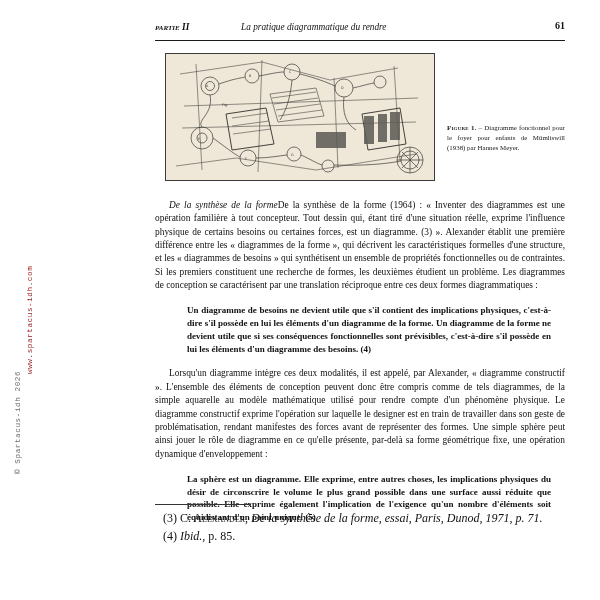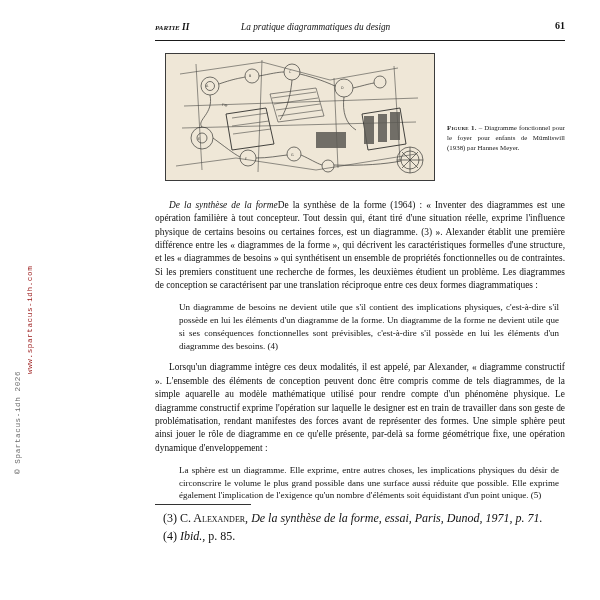--- a/index.html
+++ b/index.html
@@ -140,21 +140,21 @@
 
   .quote {
     margin: 9px 0 9px 0;
     padding-left: 20px;
     padding-right: 2px;
     font-size: 9.0px;
     line-height: 1.42;
     text-align: justify;
     text-indent: 0;
   }
-  .quote p { text-indent: 0; margin: 4px; }
+  .quote p { text-indent: 0; margin: 12px; font-weight: bold; }
 
   em { font-style: italic; }
 
   
   .footnotes {
     position: absolute;
     left: 155px;
     top: 504px;
     width: 410px;
     font-size: 12px;
@@ -177,21 +177,21 @@
 
   <div class="left-strip">
     <div class="vtext url">www.spartacus-idh.com</div>
     <div class="vtext copy">© Spartacus-idh 2026</div>
   </div>
 
   <div class="content">
 
     <div class="runhead">
       <span class="part">partie II</span>
-      <span class="title">La pratique diagrammatiques du design</span>
+      <span class="title">La pratique diagrammatique du rendre</span>
       <span class="pageno">61</span>
     </div>
     <div class="rule"></div>
 
     <div class="figure">
       <div class="fig-frame">
         <svg width="268" height="126" viewBox="0 0 268 126" xmlns="http://www.w3.org/2000/svg">
           <rect x="0" y="0" width="268" height="126" fill="#efe7d7"></rect>
           <g stroke="#4a4a46" stroke-width="0.6" fill="none">
 

